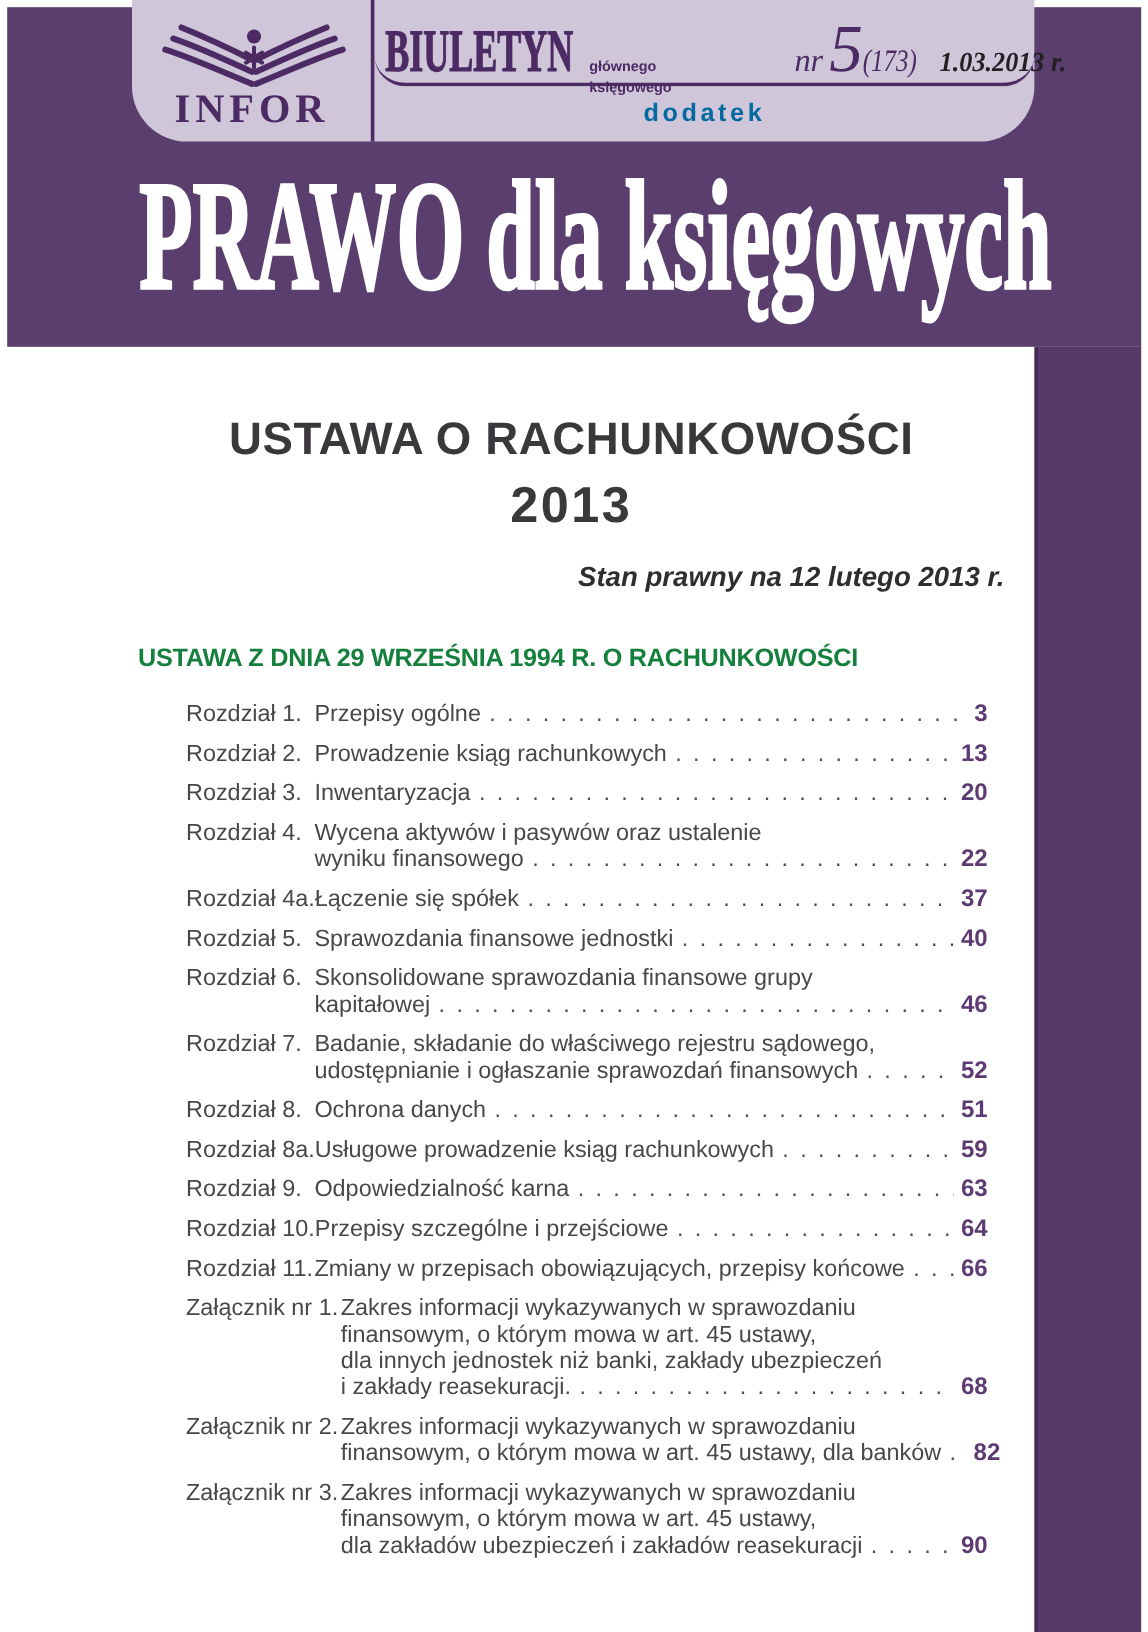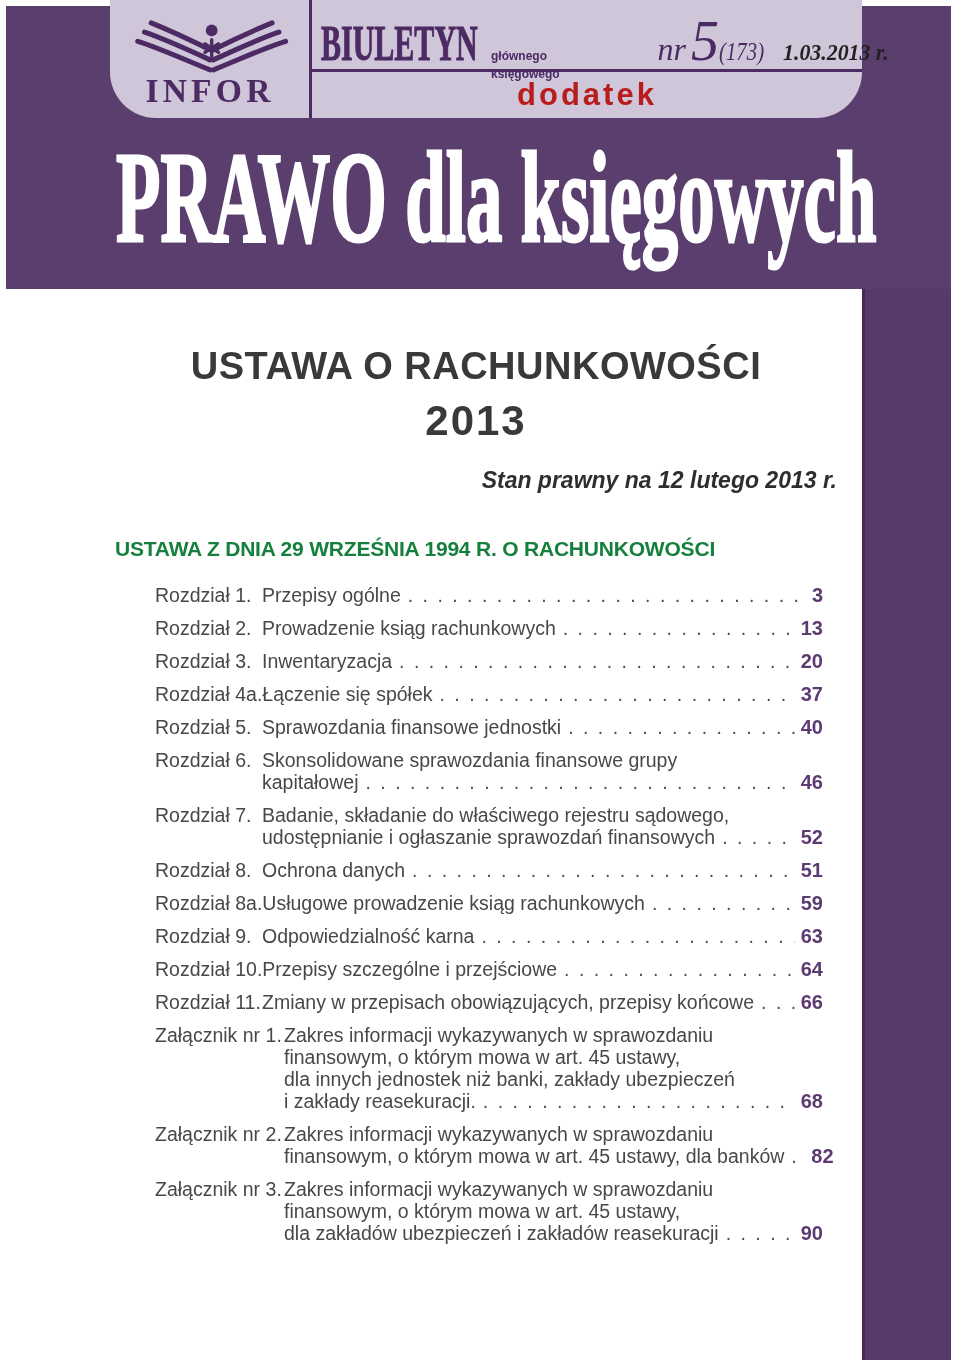--- a/index.html
+++ b/index.html
@@ -12,39 +12,39 @@
   .band{position:absolute;left:6px;top:6px;width:945px;height:283px;background:#5a3e6d;}
   
   .header-box{
     position:absolute;left:110px;top:0;width:752px;height:118px;
     background:#cfc6d9;border-radius:0 0 46px 46px;display:flex;z-index:2;box-sizing:border-box;
   }
   .logo-cell{flex:0 0 199px;border-right:3px solid #4c2a63;display:flex;align-items:center;justify-content:center;}
   .header-right{flex:1;display:flex;flex-direction:column;min-width:0;}
   .header-top{
     height:72px;box-sizing:border-box;border-bottom:3px solid #4c2a63;
-    display:flex;align-items:baseline;padding:13px 11px 0 9px;
+    display:flex;align-items:baseline;padding:13px 11px 0 9px;border-radius:26px;
   }
   .mag-name{
     font-family:"Liberation Serif",serif;font-weight:bold;font-size:50px;line-height:1;
     color:#4c2a63;flex:0 0 154px;width:154px;white-space:nowrap;
     transform:scaleX(0.60);transform-origin:0 100%;-webkit-text-stroke:1px #4c2a63;
   }
   .mag-sub{
     display:inline-flex;flex-direction:column-reverse;margin-left:16px;
     font-family:Liberation Sans, sans-serif;font-weight:bold;font-size:12px;line-height:17.5px;color:#4c2a63;
   }
-  .issue-nr{margin-left:auto;font-family:"Liberation Serif",serif;font-style:italic;font-size:32px;line-height:1;color:#4c2a63;}
+  .issue-nr{margin-left:auto;font-family:"Liberation Serif",serif;font-style:italic;font-size:27px;line-height:1;color:#4c2a63;}
   .issue-num{font-family:"Liberation Serif",serif;font-style:italic;font-size:56px;line-height:1;color:#4c2a63;margin-left:5px;}
   .issue-paren{font-family:"Liberation Serif",serif;font-style:italic;font-size:26px;line-height:1;color:#4c2a63;
     width:46px;transform:scaleX(0.8);transform-origin:0 100%;white-space:nowrap;}
   .issue-date{font-family:"Liberation Serif",serif;font-style:italic;font-weight:bold;font-size:23px;line-height:1;color:#231f23;
     margin-left:18px;width:68px;transform:scaleX(0.95);transform-origin:0 100%;white-space:nowrap;}
   .header-bottom{flex:1;display:flex;align-items:center;justify-content:center;}
-  .dodatek{font-weight:bold;font-size:31px;letter-spacing:3px;color:#b91c1c;}
+  .dodatek{font-weight:bold;font-size:21px;letter-spacing:3px;color:#0369a1;}
   
   .masthead{
     position:absolute;left:116px;top:132px;z-index:1;
     font-family:"Liberation Serif",serif;font-weight:bold;font-size:130px;line-height:1;
     color:#ffffff;-webkit-text-stroke:3px #ffffff;white-space:nowrap;
     transform:scaleX(0.56);transform-origin:0 0;
   }
   
   .sidebar{
     position:absolute;left:862px;top:289px;width:89px;height:1071px;background:#563a69;
@@ -165,20 +165,31 @@
     <span class="toc-label">Rozdział 3.</span>
     <div class="toc-body">
       <div class="toc-line final">
         <span class="toc-title">Inwentaryzacja</span>
         <span class="leader"></span>
         <span class="page-num">20</span>
       </div>
     </div>
   </div>
 
+  <div class="toc-entry">
+    <span class="toc-label">Rozdział 4.</span>
+    <div class="toc-body">
+      <div class="toc-line">Wycena aktywów i pasywów oraz ustalenie</div>
+      <div class="toc-line final">
+        <span class="toc-title">wyniku finansowego</span>
+        <span class="leader"></span>
+        <span class="page-num">22</span>
+      </div>
+    </div>
+  </div>
 
   <div class="toc-entry">
     <span class="toc-label">Rozdział 4a.</span>
     <div class="toc-body">
       <div class="toc-line final">
         <span class="toc-title">Łączenie się spółek</span>
         <span class="leader"></span>
         <span class="page-num">37</span>
       </div>
     </div>

